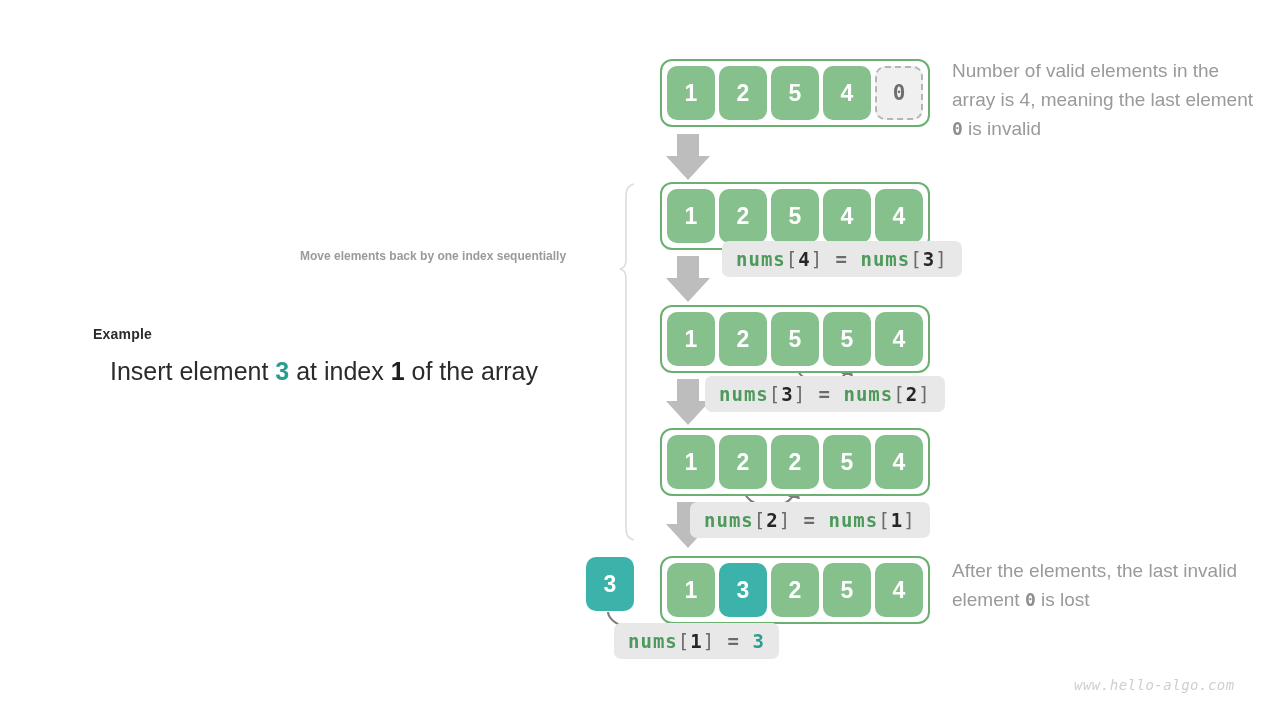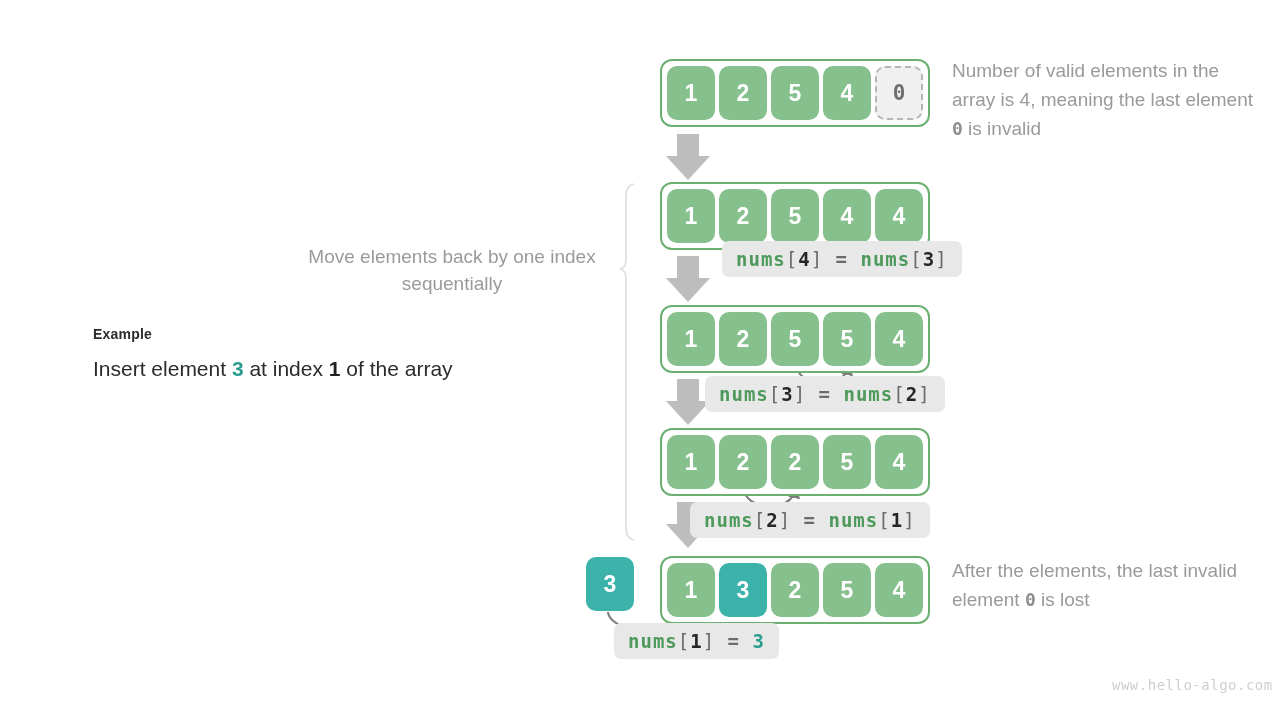--- a/index.html
+++ b/index.html
@@ -6,28 +6,28 @@
   body{
     width:1280px;height:720px;background:#ffffff;
     font-family:"Liberation Sans", sans-serif;
     position:relative;overflow:hidden;
   }
   .stage{position:absolute;left:0;top:0;width:1280px;height:720px;}
 
   
   #example-block{position:absolute;left:93px;top:326px;width:470px;}
   #example-title{font-size:14px;font-weight:bold;color:#2b2b2b;letter-spacing:.2px;}
-  #example-desc{font-size:21px;color:#2b2b2b;margin-top:15px;white-space:nowrap;}
+  #example-desc{font-size:25px;color:#2b2b2b;margin-top:15px;white-space:nowrap;margin-left:17px;}
   #example-desc .v-teal{color:#2a9d8f;font-weight:bold;}
   #example-desc .v-dark{color:#1f1f1f;font-weight:bold;}
 
   
   #move-caption{
     position:absolute;left:300px;top:243px;width:304px;
-    text-align:center;font-size:19px;color:#9a9a9a;line-height:27px;
+    text-align:left;font-size:12px;color:#9a9a9a;line-height:27px;font-weight:bold;
   }
 
   
   .side-note{position:absolute;font-size:19px;color:#9a9a9a;line-height:29px;}
   .side-note .mono-b{font-family:"DejaVu Sans Mono", monospace;font-weight:bold;color:#8e8e8e;font-size:18px;}
   #note-top{left:952px;top:56px;width:310px;}
   #note-bottom{left:952px;top:556px;width:310px;}
 
   
   .array{
@@ -66,22 +66,22 @@
   .codelabel .tealv{color:#2a9d8f;}
 
   
   #arrows{position:absolute;left:0;top:0;width:1280px;height:720px;pointer-events:none;}
 
   
   #brace{position:absolute;left:618px;top:182px;width:22px;height:360px;}
 
   
   #watermark{
-    position:absolute;left:1112px;top:677px;
-    font-family:"DejaVu Sans Mono", monospace;font-size:14px;color:#cfcfcf;letter-spacing:.5px;
+    position:absolute;left:1074px;top:677px;
+    font-family:"DejaVu Sans Mono", monospace;font-size:14px;color:#cfcfcf;letter-spacing:.5px;font-style:italic;
   }
 </style>
 </head>
 <body>
 
 <div class="stage">
 
   <svg id="arrows" viewBox="0 0 1280 720">
     <defs>
       <marker id="ah" markerWidth="7" markerHeight="7" refX="4.2" refY="3.1" orient="auto">

